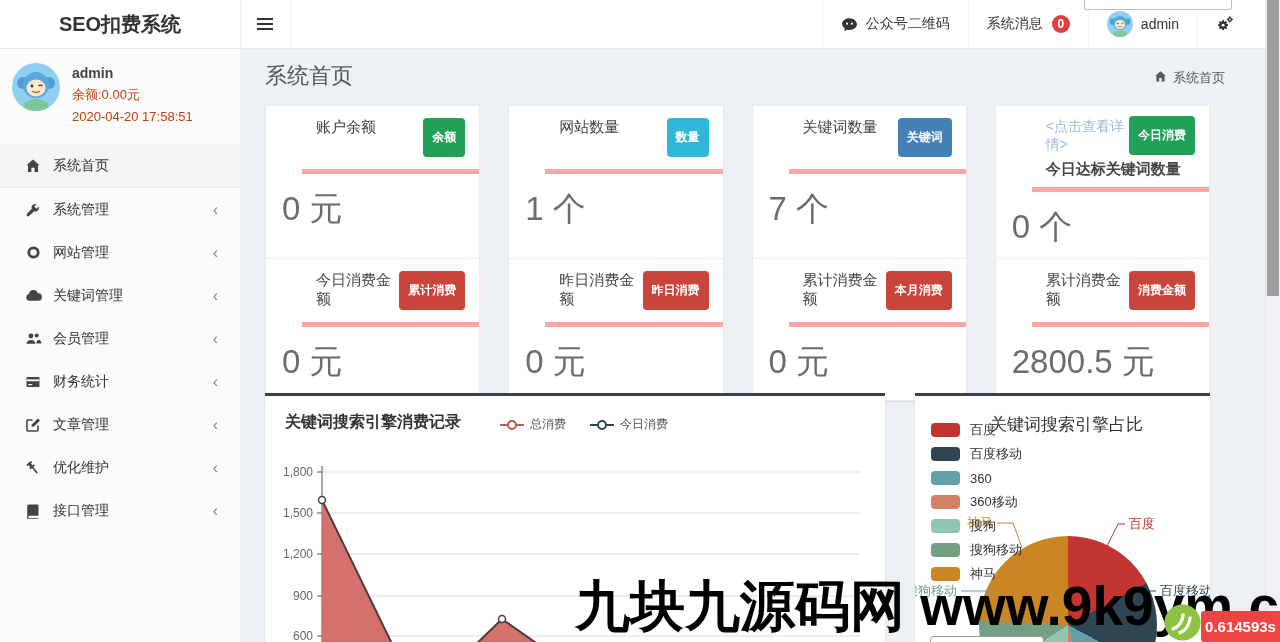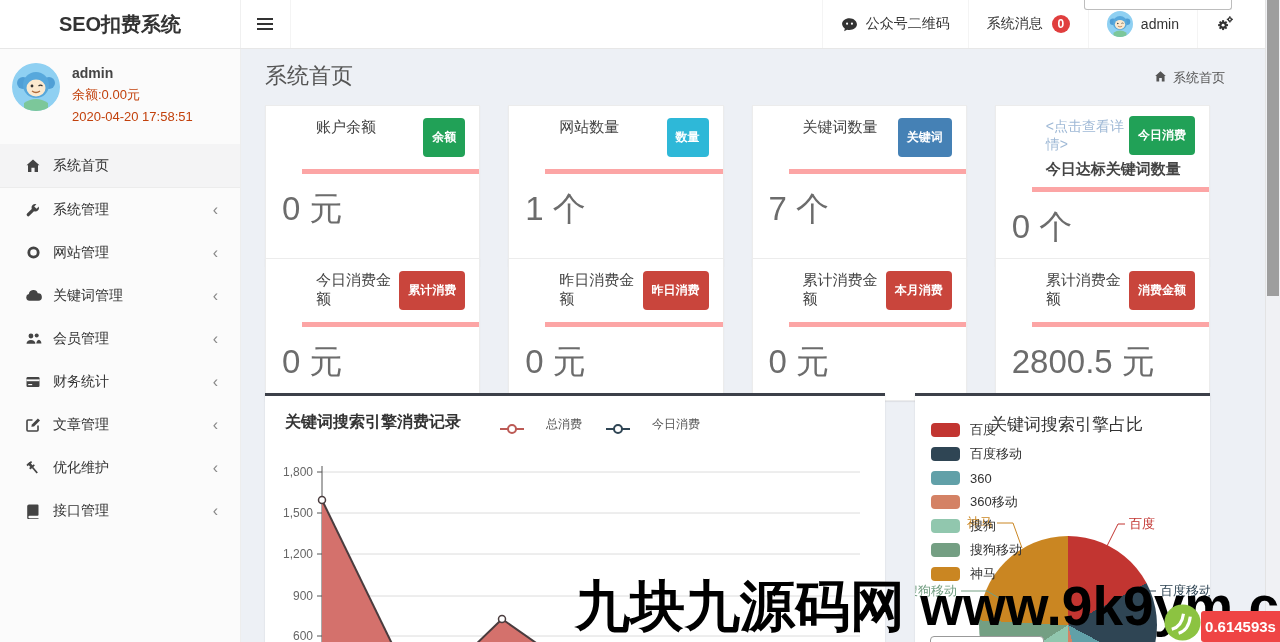--- a/index.html
+++ b/index.html
@@ -58,21 +58,21 @@
   .link-blue{color:#9fb9d6;font-size:14px;cursor:pointer;}
   .hdr-sub{font-size:15px;font-weight:bold;color:#444;margin-top:5px;}
 
   
   .chart-card{position:absolute;top:393px;background:#fff;border-top:3px solid #3c4049;
               box-shadow:0 1px 2px rgba(0,0,0,.1);overflow:hidden;z-index:2;}
   .left-chart{left:265px;width:620px;height:310px;}
   .right-chart{left:915px;width:295px;height:310px;}
   .chart-title{position:absolute;left:20px;top:16px;font-weight:bold;font-size:16px;color:#333;}
   .line-legend{position:absolute;left:235px;top:20px;display:flex;gap:24px;align-items:center;z-index:3;}
-  .lg{display:flex;align-items:flex-end;gap:22px;cursor:pointer;}
+  .lg{display:flex;align-items:center;gap:6px;cursor:pointer;}
   .lg-glyph{position:relative;width:24px;height:9px;}
   .lg-glyph .seg{position:absolute;top:4px;left:0;width:24px;height:2px;background:currentColor;}
   .lg-glyph .dot{position:absolute;left:7px;top:0;width:6px;height:6px;border:2px solid currentColor;
                  background:#fff;border-radius:50%;}
   .lg.red{color:#bc5a55;} .lg.dark{color:#2f4554;}
   .lg-label{font-size:12px;color:#555;}
   .chart-svg{position:absolute;left:0;top:0;}
 
   .pie-title{position:absolute;left:75px;top:17px;font-weight:normal;font-size:17px;color:#333;}
   .pie-legend{position:absolute;left:16px;top:22px;z-index:3;}

